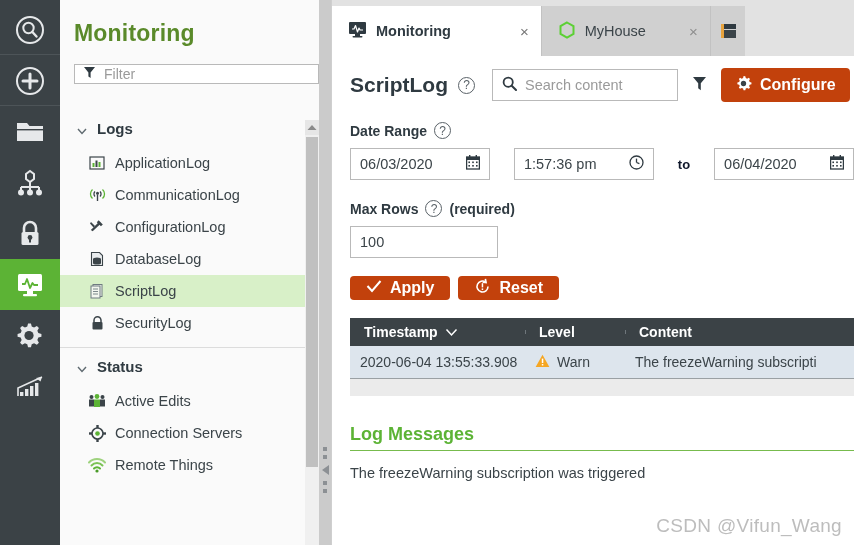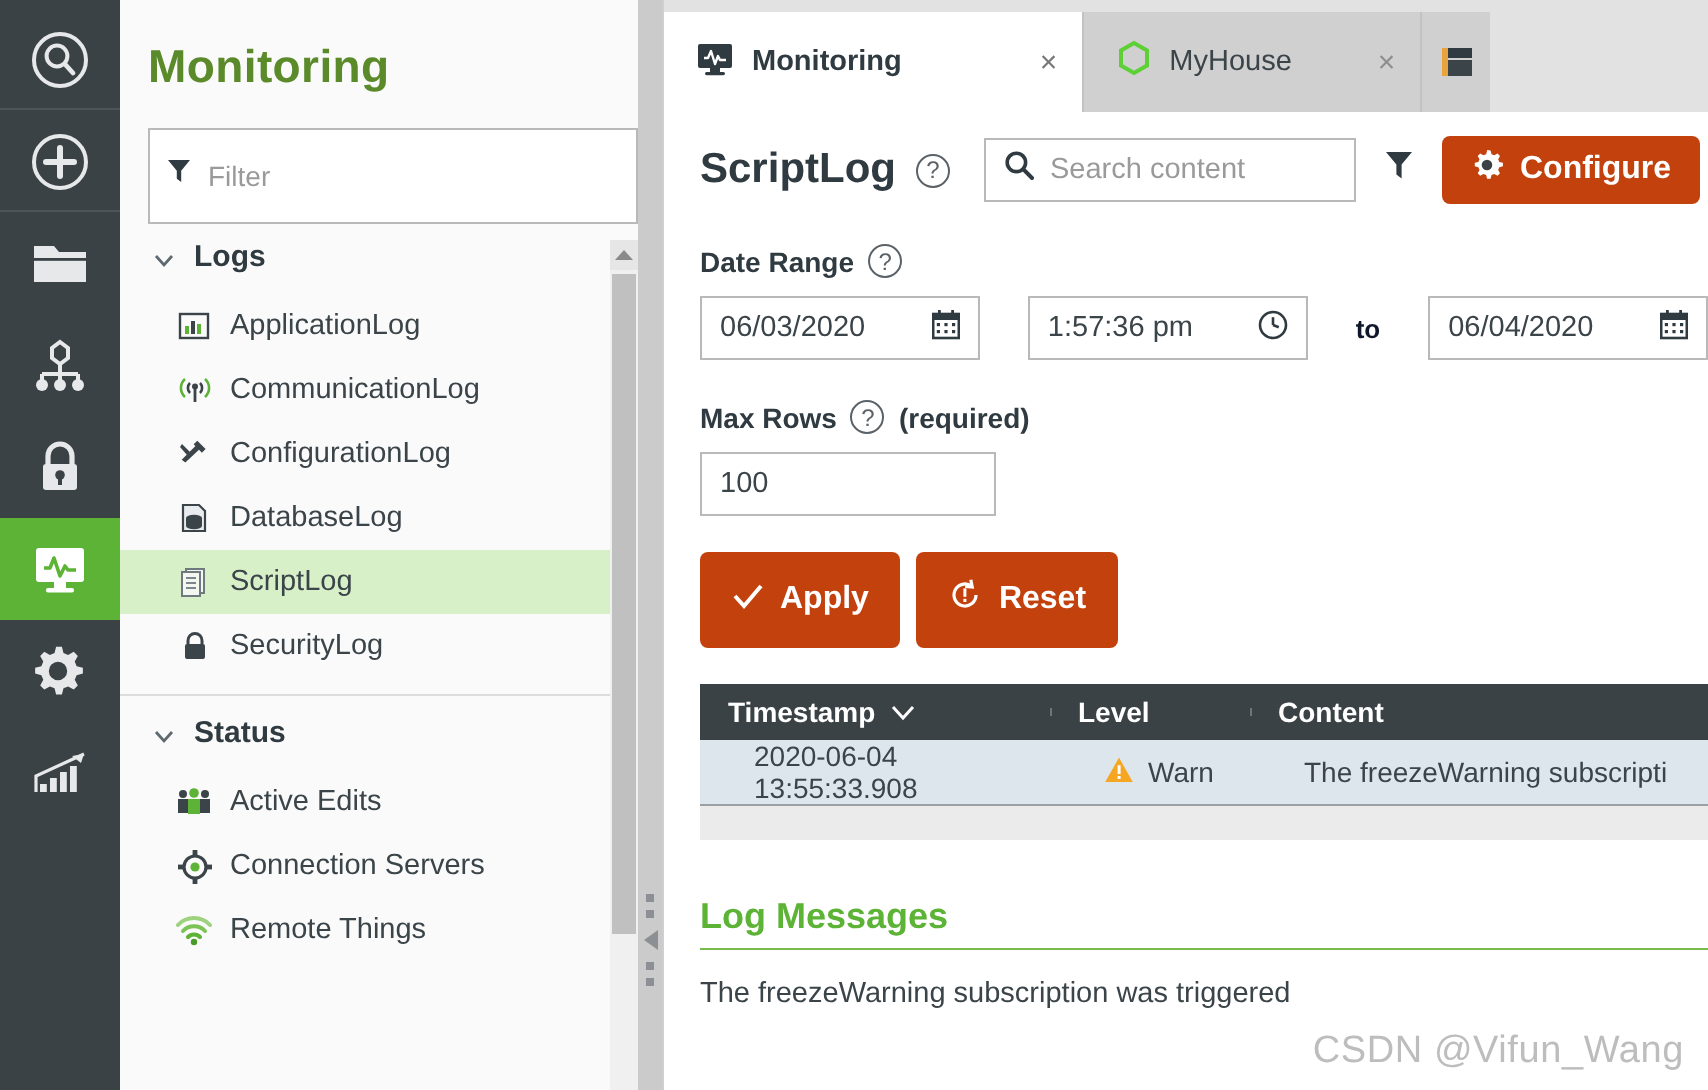--- a/index.html
+++ b/index.html
@@ -54,21 +54,21 @@
   }
   .nav-title {
     color: #5a8a2a;
     font-size: 23px;
     font-weight: bold;
     padding: 20px 0 0 14px;
     letter-spacing: .2px;
   }
   .filter-box {
     margin: 17px 12px 0 14px;
-    height: 48px;
+    height: 20px;
     border: 1px solid #b9b9b9;
     background: #fff;
     display: flex;
     align-items: center;
     padding: 0 8px;
     gap: 8px;
   }
   .filter-box .ph { color: #9a9a9a; font-size: 14px; }
 
   .nav-scroll {
@@ -245,21 +245,21 @@
     padding: 0 14px;
     font-size: 16px;
     font-weight: bold;
     border-radius: 4px;
     display: inline-flex;
     align-items: center;
     gap: 8px;
     font-family: "Liberation Sans", sans-serif;
     cursor: pointer;
   }
-  .btn.sm { height: 48px; font-size: 16px; padding: 0 16px; }
+  .btn.sm { height: 24px; font-size: 16px; padding: 0 16px; }
 
   .field-label {
     font-size: 14px;
     font-weight: bold;
     color: #2f3a41;
     display: flex;
     align-items: center;
     gap: 7px;
     margin-top: 20px;
   }
@@ -309,21 +309,21 @@
     width: 1px; background: #6e767b;
   }
   .trow {
     background: #dde5ed;
     height: 32px;
     display: flex;
     align-items: center;
     font-size: 14px;
     color: #3b4449;
   }
-  .td { padding-left: 27px; display: flex; align-items: center; gap: 7px; }
+  .td { padding-left: 10px; display: flex; align-items: center; gap: 7px; }
   .td.c1 { width: 175px; }
   .td.c2 { width: 100px; }
   .td.c3 { flex: 1; white-space: nowrap; overflow: hidden; }
   .tfoot { height: 18px; background: #ebebeb; border-top: 1px solid #9aa0a4; }
 
   .logmsg-title {
     color: #5cb335;
     font-size: 18px;
     font-weight: bold;
     margin-top: 28px;

